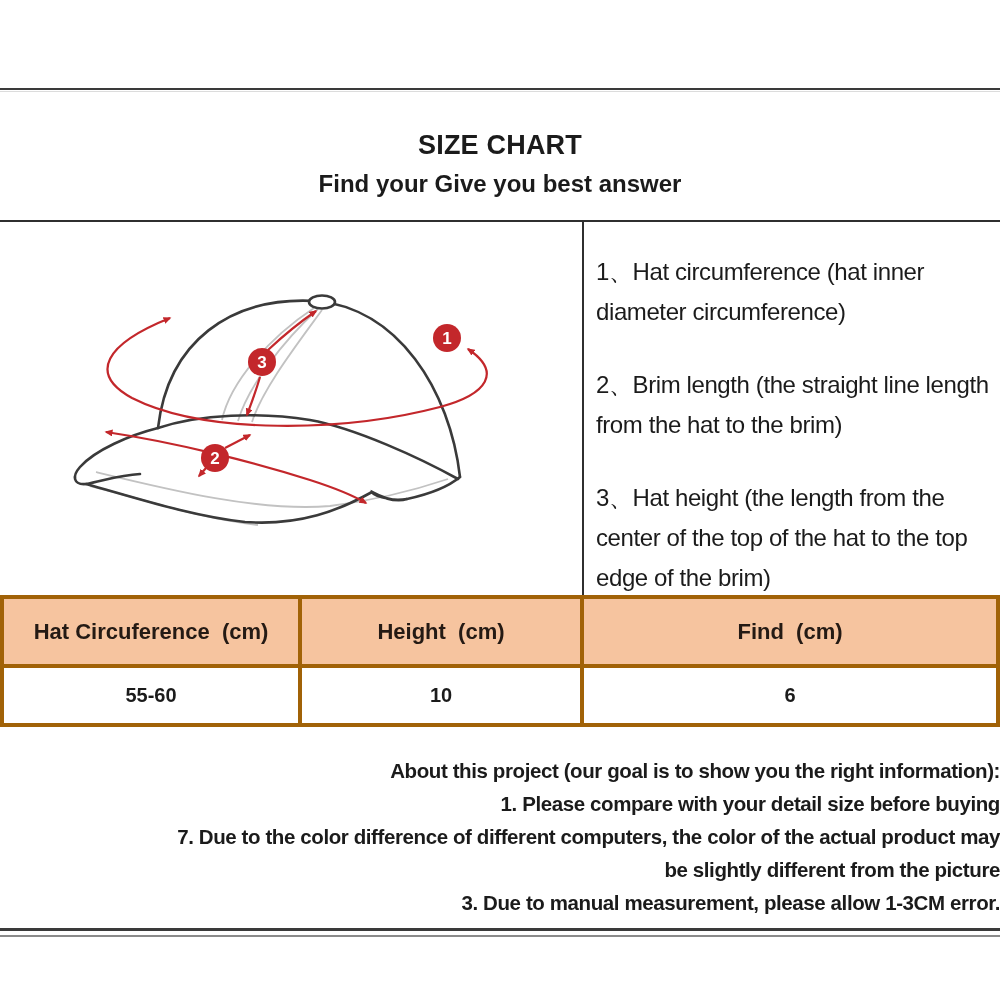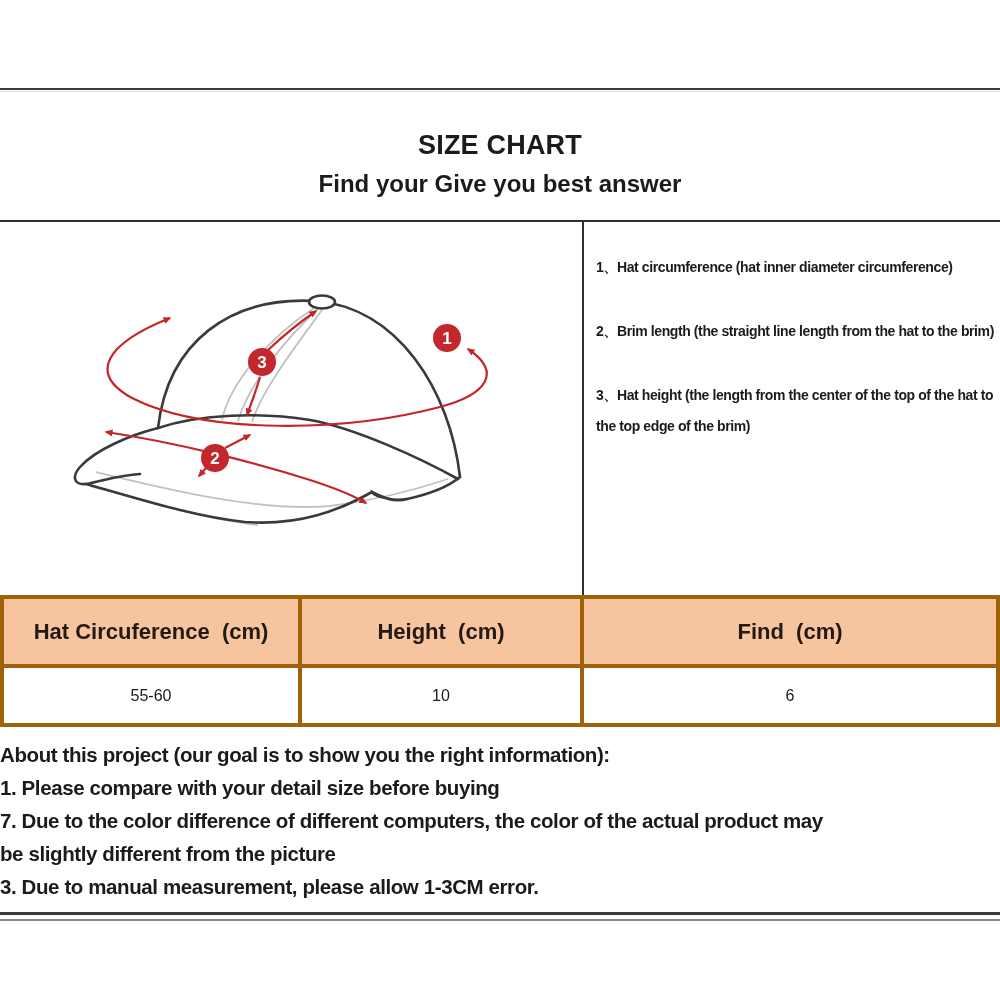--- a/index.html
+++ b/index.html
@@ -16,31 +16,31 @@
   }
   .top-gap{height:88px;}
   .rule-top{height:1px;border-top:2px solid #3a3a3a;border-bottom:1px solid #dcdcdc;}
   .title-block{height:128px;box-sizing:border-box;text-align:center;padding-top:26px;}
   .title{font-size:27px;font-weight:bold;margin:12px 0 9px 0;letter-spacing:0.2px;}
   .subtitle{font-size:24px;font-weight:bold;margin:8px;}
   .main{display:flex;height:375px;border-top:2px solid var(--line-dark);box-sizing:border-box;}
   .cap-cell{width:584px;box-sizing:border-box;border-right:2px solid var(--line-dark);}
   .cap-cell svg{display:block;}
   .desc-cell{flex:1;box-sizing:border-box;padding:30px 2px 0 12px;
-    font-size:14px;font-weight:bold;line-height:31px;letter-spacing:-0.4px;}
+    font-size:24px;font-weight:normal;line-height:40px;letter-spacing:-0.4px;}
   .desc-cell p{margin:0 0 33px 0;}
   table.spec{width:100%;border-collapse:collapse;table-layout:fixed;}
   table.spec th,table.spec td{
     border:4px solid #a16207;text-align:center;white-space:pre-wrap;
   }
   table.spec th{height:63px;background:var(--table-head);font-size:22px;font-weight:bold;color:#241a14;}
-  table.spec td{height:53px;font-size:16px;font-weight:normal;}
+  table.spec td{height:53px;font-size:20px;font-weight:bold;}
   .col1{width:298px;} .col2{width:282px;}
-  .footer{padding-top:11px;text-align:left;font-weight:bold;
-    font-size:20.5px;line-height:33px;letter-spacing:-0.4px;}
+  .footer{padding-top:11px;text-align:right;font-weight:bold;
+    font-size:20.5px;line-height:33px;letter-spacing:-0.4px;margin-top:16px;}
   .rule-bottom{margin-top:9px;height:4px;border-top:3px solid #3a3a3a;border-bottom:2px solid #8a8a8a;}
 </style>
 </head>
 <body>
 
 <div class="canvas">
 
   <div class="top-gap"></div>
   <div class="rule-top"></div>
 

